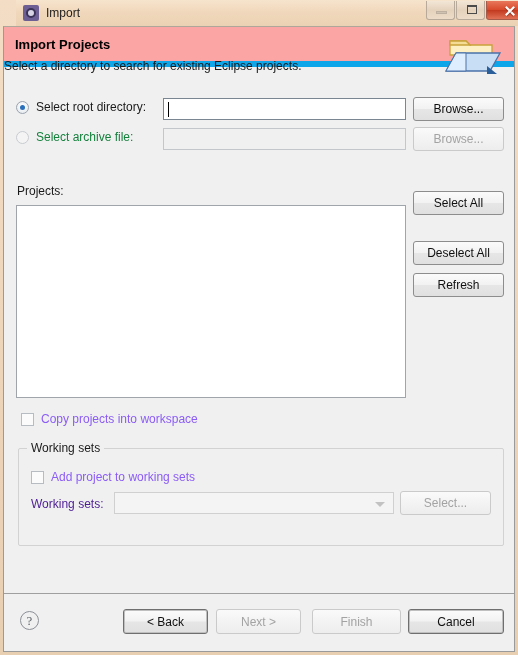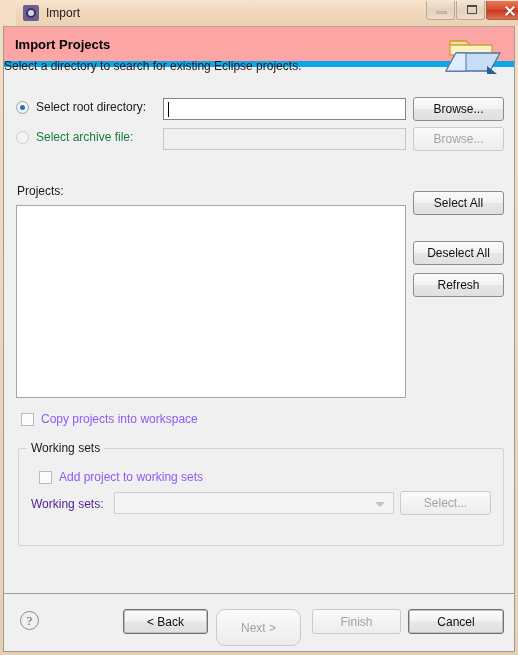--- a/index.html
+++ b/index.html
@@ -382,34 +382,34 @@
 
     <div class="row" style="left:17px; top:385px;">
       <div class="checkbox"></div>
       <div class="checkbox-label">Copy projects into workspace</div>
     </div>
 
     <div class="groupbox" style="left:14px; top:421px; width:486px; height:98px;">
       <div class="groupbox-title">Working sets</div>
     </div>
 
-    <div class="row" style="left:35px; top:443px;">
+    <div class="row" style="left:27px; top:443px;">
       <div class="checkbox"></div>
       <div class="checkbox-label">Add project to working sets</div>
     </div>
 
     <div class="label disabled" style="left:27px; top:470px;">Working sets:</div>
     <div class="combo" style="left:110px; top:465px; width:280px;">
       <div class="combo-arrow"></div>
     </div>
     <div class="btn disabled" style="position:absolute; left:396px; top:464px; width:91px; height:24px;">Select...</div>
 
     <div class="separator" style="top:566px; width:510px;"></div>
 
     <div class="help-icon" style="left:16px; top:584px;">?</div>
 
     <div class="btn default" style="position:absolute; left:119px; top:582px; width:85px; height:25px;">&lt; Back</div>
-    <div class="btn disabled" style="position:absolute; left:212px; top:582px; width:85px; height:37px;border-radius:9px;">Next &gt;</div>
+    <div class="btn disabled" style="position:absolute; left:212px; top:582px; width:85px; height:25px;">Next &gt;</div>
     <div class="btn disabled" style="position:absolute; left:308px; top:582px; width:89px; height:25px;">Finish</div>
     <div class="btn default" style="position:absolute; left:404px; top:582px; width:96px; height:25px;">Cancel</div>
 
   </div>
 </div>
 
 </body></html>

